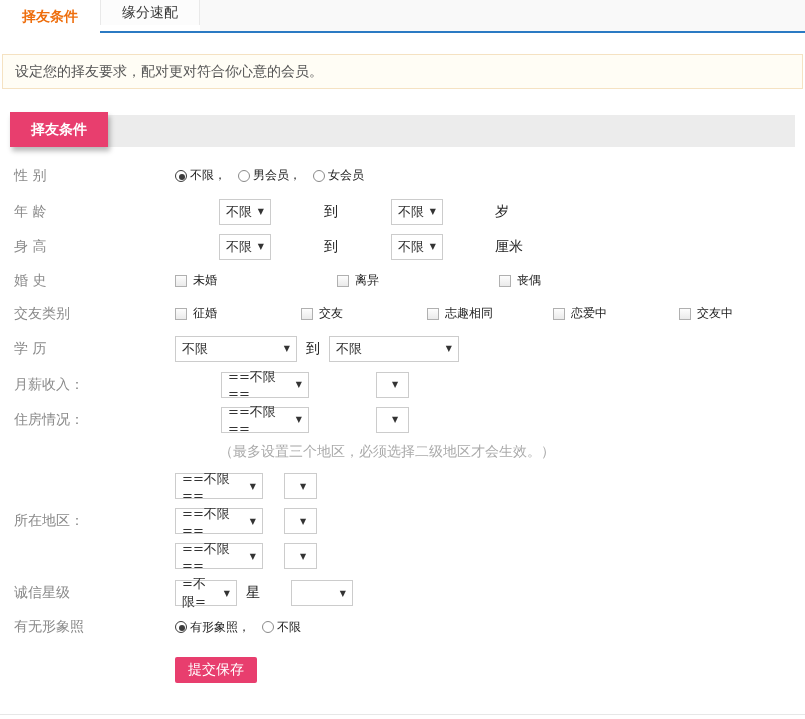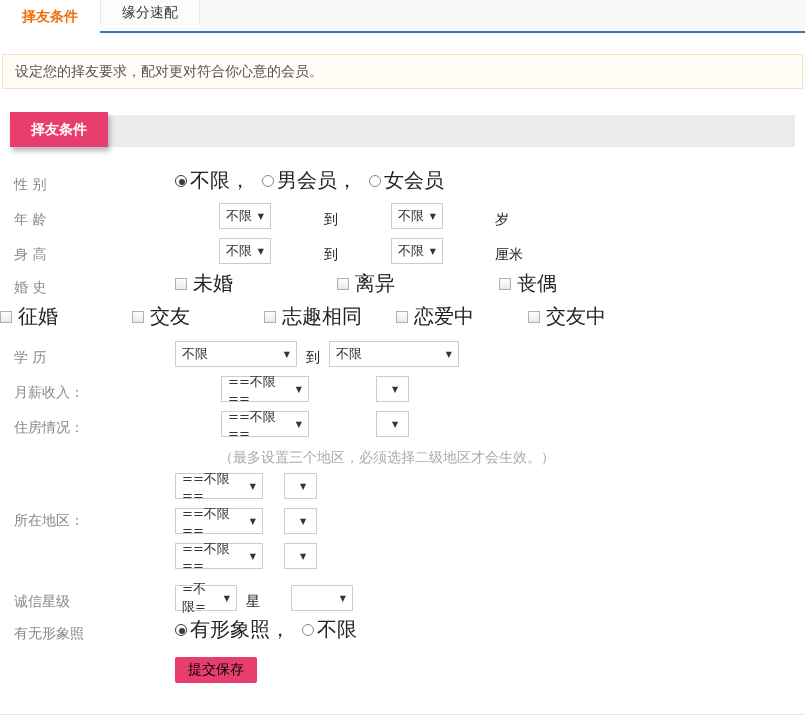--- a/index.html
+++ b/index.html
@@ -22,21 +22,21 @@
             padding:8px 12px; font-size:14px; color:#555; line-height:17px; }
 
   
   .section-bar { margin:26px 10px 0; height:32px; background:#ececec; position:relative; }
   .section-badge { position:absolute; left:0; top:-3px; height:35px; line-height:35px;
             background:#e83e6e; color:#fff; font-weight:bold; font-size:14px; padding:0 21px;
             box-shadow:2px 4px 5px rgba(0,0,0,.28); }
 
   
   .form { padding-top:10px; }
-  .row { display:flex; align-items:flex-end; }
+  .row { display:flex; align-items:center; }
   .lbl { width:175px; padding-left:14px; color:#8a8a8a; font-size:14px; flex-shrink:0; }
   .r-gender { height:37px; }
   .r-age, .r-height { height:35px;gap:44px; }
   .r-check { height:33px; }
   .r-edu { height:37px; }
   .r-inc, .r-house { height:35px;gap:46px; }
   .r-note { height:30px;margin-left:44px; }
   .r-region { padding:6px 0; align-items:center; }
   .r-star { height:36px; }
   .r-photo { height:32px; }
@@ -51,36 +51,36 @@
   .sel { display:inline-flex; align-items:center; justify-content:space-between;
          border:1px solid #ccc; background:#fff; height:26px; padding:0 6px;
          font-size:13px; color:#333; cursor:pointer; }
   .sel .arr { font-size:8px; color:#333; margin-left:5px; }
   .w52 { width:52px; } .w122 { width:122px; } .w130 { width:130px; }
   .w88 { width:88px; } .w75 { width:62px; } .w62 { width:62px; }
   .w33 { width:33px; justify-content:center; padding:0 3px; }
   .gap21 { margin-left:21px; } .gap22 { margin-left:22px; }
 
   
-  .opt { display:inline-flex; align-items:center; font-size:20px; color:#222;
+  .opt { display:inline-flex; align-items:center; font-size:12px; color:#222;
          margin-right:12px; cursor:pointer; }
   .radio { width:12px; height:12px; border:1px solid #8a8a8a; border-radius:50%;
            background:#fff; display:inline-block; position:relative; margin-right:3px; }
   .radio.checked { border-color:#3c3c3c; }
   .radio.checked::after { content:""; position:absolute; left:3px; top:3px;
            width:6px; height:6px; border-radius:50%; background:#3c3c3c; }
   .checkbox { width:12px; height:12px; border:1px solid #b0b0b0;
            background:linear-gradient(#fdfdfd,#eaeaea); display:inline-block; margin-right:6px; }
   .col150 { width:150px; display:inline-flex; align-items:center; }
   .col120 { width:120px; display:inline-flex; align-items:center; }
 
   .region-rows { display:flex; flex-direction:column; gap:9px; }
   .region-row { display:flex; align-items:center; }
 
-  .submit { margin-left:175px; background:#e83e6e; color:#000000; border:none;
+  .submit { margin-left:175px; background:#e83e6e; color:#ffffff; border:none;
             font-size:14px; height:26px; padding:0 13px; border-radius:2px; cursor:pointer;
             font-family:inherit; }
 
   .bottom-line { position:absolute; left:0; top:714px; width:805px; height:1px; background:#e7e7e7; }
 </style>
 </head>
 <body>
 
 <div class="tabbar">
   <div class="tab active">
@@ -157,20 +157,21 @@
       <span class="checkbox"></span>
       <span>离异</span>
     </span>
     <span class="col150 opt">
       <span class="checkbox"></span>
       <span>丧偶</span>
     </span>
   </div>
 
   <div class="row r-check">
+    <div class="lbl">交友类别</div>
     <span class="col120 opt">
       <span class="checkbox"></span>
       <span>征婚</span>
     </span>
     <span class="col120 opt">
       <span class="checkbox"></span>
       <span>交友</span>
     </span>
     <span class="col120 opt">
       <span class="checkbox"></span>

